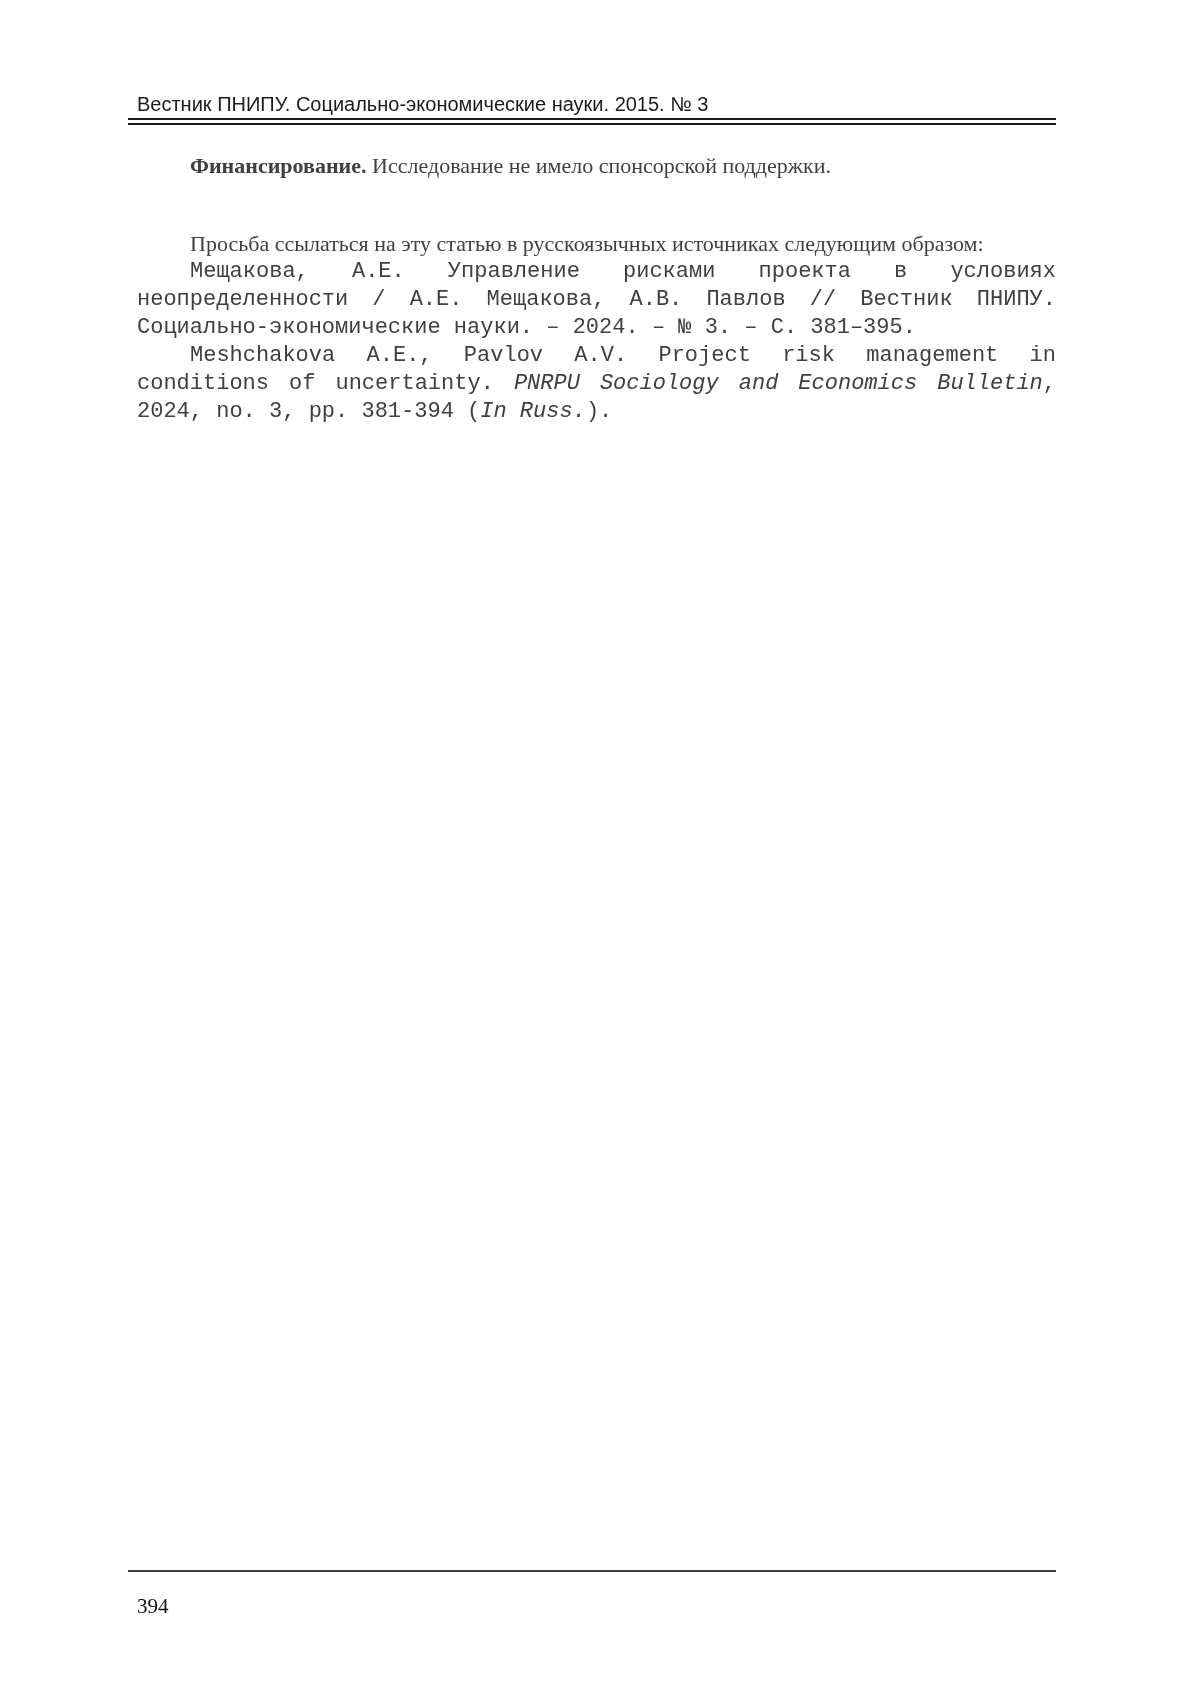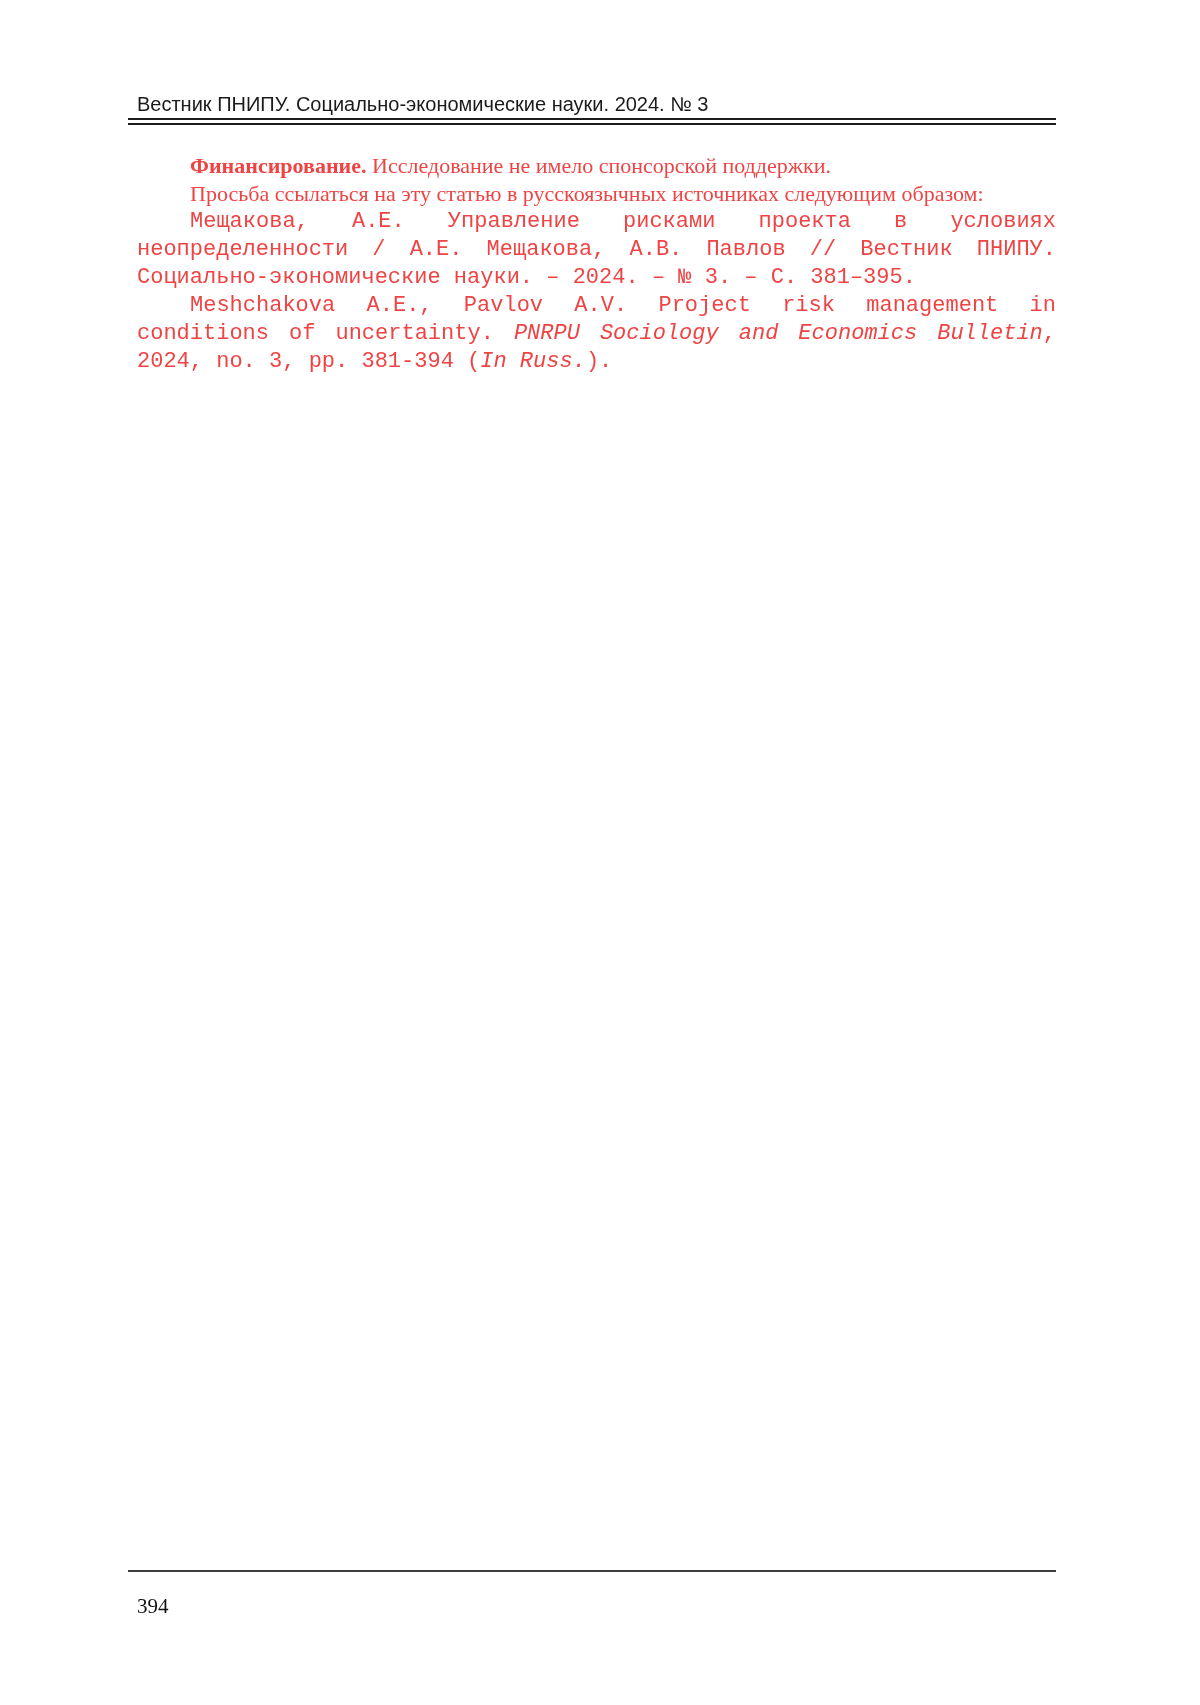--- a/index.html
+++ b/index.html
@@ -34,28 +34,28 @@
     border-top: 2px solid #1c1c1c;
     border-bottom: 2px solid #1c1c1c;
   }
   
   .body-text {
     padding-left: 9px;
     width: 919px;
     font-family: "Liberation Serif", serif;
     font-size: 22px;
     line-height: 28px;
-    color: #ef4444;
+    color: #404040;
   }
   .body-text p {
     margin: 0;
     text-indent: 53px;
   }
   p.meta-first { margin-top: 27px; }
-  p.cite-intro-ru { }
+  p.cite-intro-ru { margin-top: 50px; }
   p.cite-intro-en { margin-top: 17px; }
   p.justified {
     text-align: justify;
     text-align-last: left;
     hyphens: none;
     font-family: Liberation Mono, monospace;
   }
   .bold { font-weight: bold; }
   .italic { font-style: italic; }
   
@@ -77,21 +77,21 @@
     color: #131313;
   }
 </style>
 </head>
 <body>
 
 <div class="page">
   <div class="content">
 
     <div class="running-header">
-      <span>Вестник ПНИПУ. Социально-экономические науки. 2024. № 3</span>
+      <span>Вестник ПНИПУ. Социально-экономические науки. 2015. № 3</span>
     </div>
 
     <div class="head-rule"></div>
 
     <div class="body-text">
 
       <p class="meta-first">
         <b class="bold">Финансирование.</b>
         <span>Исследование не имело спонсорской поддержки.</span>
       </p>

